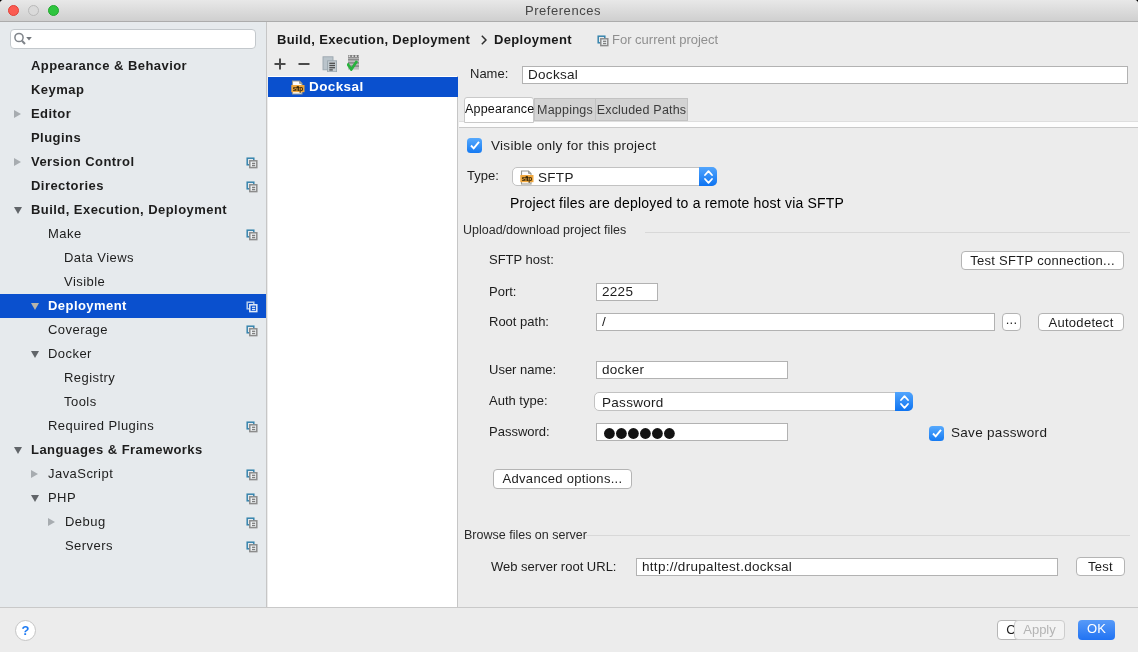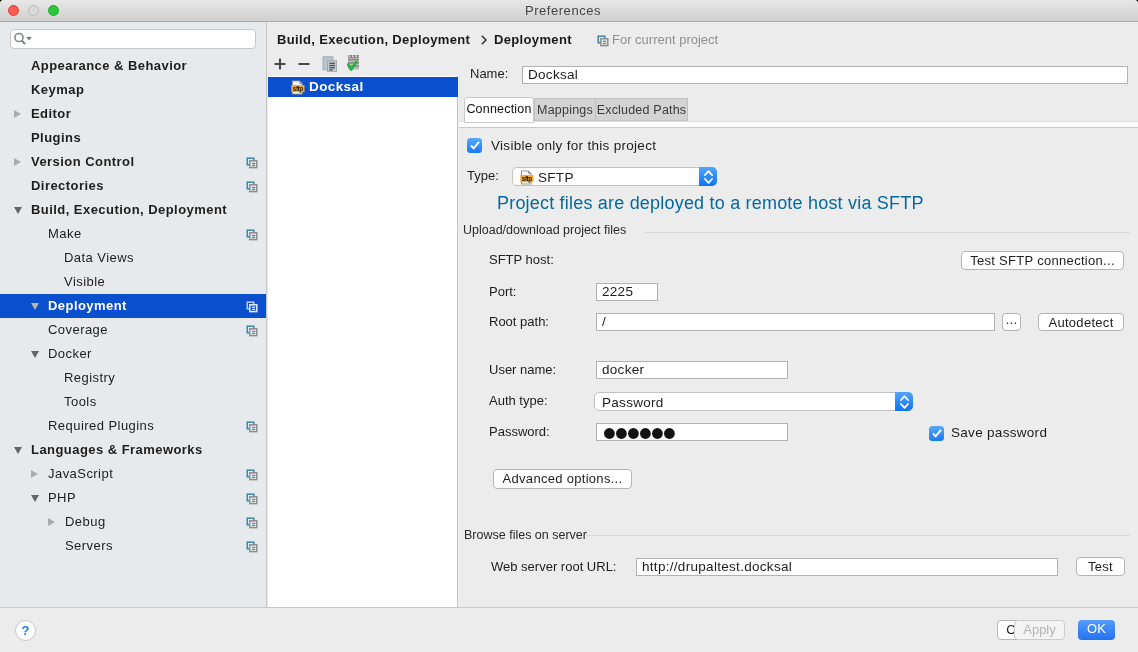--- a/index.html
+++ b/index.html
@@ -300,21 +300,21 @@
       <span class="abs" style="left:41px;font-size:13.5px;letter-spacing:0.4px">Docksal</span>
     </div>
   </div>
 
   <div id="form">
 
     <span class="lbl" style="left:11px;top:12px">Name:</span>
     <div class="inp" style="left:63px;top:12px;width:606px">Docksal</div>
 
     <div id="tabs">
-      <div class="tab active" style="left:5px;width:70px">Connection</div>
+      <div class="tab active" style="left:5px;width:70px">Appearance</div>
       <div class="tab" style="left:75px;width:62px">Mappings</div>
       <div class="tab" style="left:136px;width:93px">Excluded Paths</div>
     </div>
     <div class="abs" style="left:0;top:67px;width:679px;height:1px;background:#dedede"></div>
     <div class="abs" style="left:0;top:68px;width:679px;height:5px;background:#fdfdfd"></div>
     <div class="abs" style="left:0;top:73px;width:679px;height:1px;background:#c9c9c9"></div>
 
     <span class="cb" style="left:8px;top:84px">
         <svg width="12" height="11" viewBox="0 0 12 11">
           <path d="M2 5.5 L4.7 8.3 L10 1.8" fill="none" stroke="#fff" stroke-width="1.9"></path>
@@ -331,21 +331,21 @@
             <text x="6.8" y="10.9" font-size="6.4" font-weight="bold" fill="#2a1f06" text-anchor="middle" letter-spacing="-0.4" font-family="Liberation Sans, sans-serif">sftp</text>
           </svg></span>
       <span class="abs" style="left:25px;top:1px;line-height:17px;font-size:13.5px;letter-spacing:0.3px">SFTP</span>
       <span class="stepper">
           <svg width="19" height="20" viewBox="0 0 19 20" style="position:absolute;left:0;top:0">
             <path d="M6 8 L9.5 4.2 L13 8" fill="none" stroke="#fff" stroke-width="1.8" stroke-linecap="round" stroke-linejoin="round"></path>
             <path d="M6 12 L9.5 15.8 L13 12" fill="none" stroke="#fff" stroke-width="1.8" stroke-linecap="round" stroke-linejoin="round"></path>
           </svg>
         </span>
     </div>
-    <span class="abs" style="left:38px;top:139px;line-height:20px;color:#0369a1;font-size:18px;letter-spacing:0.2px">Project files are deployed to a remote host via SFTP</span>
+    <span class="abs" style="left:51px;top:139px;line-height:20px;color:#000000;font-size:14px;letter-spacing:0.2px">Project files are deployed to a remote host via SFTP</span>
 
     <span class="glbl" style="left:4px;top:166px;line-height:20px">Upload/download project files</span>
     <div class="sep" style="left:186px;top:178px;width:485px"></div>
 
     <span class="lbl" style="left:30px;top:196px;line-height:20px">SFTP host:</span>
     <div class="btn" style="left:502px;top:197px;width:163px;height:19px;line-height:18px">Test SFTP connection...</div>
 
     <span class="lbl" style="left:30px;top:228px;line-height:20px">Port:</span>
     <div class="inp" style="left:137px;top:229px;width:62px">2225</div>
 

